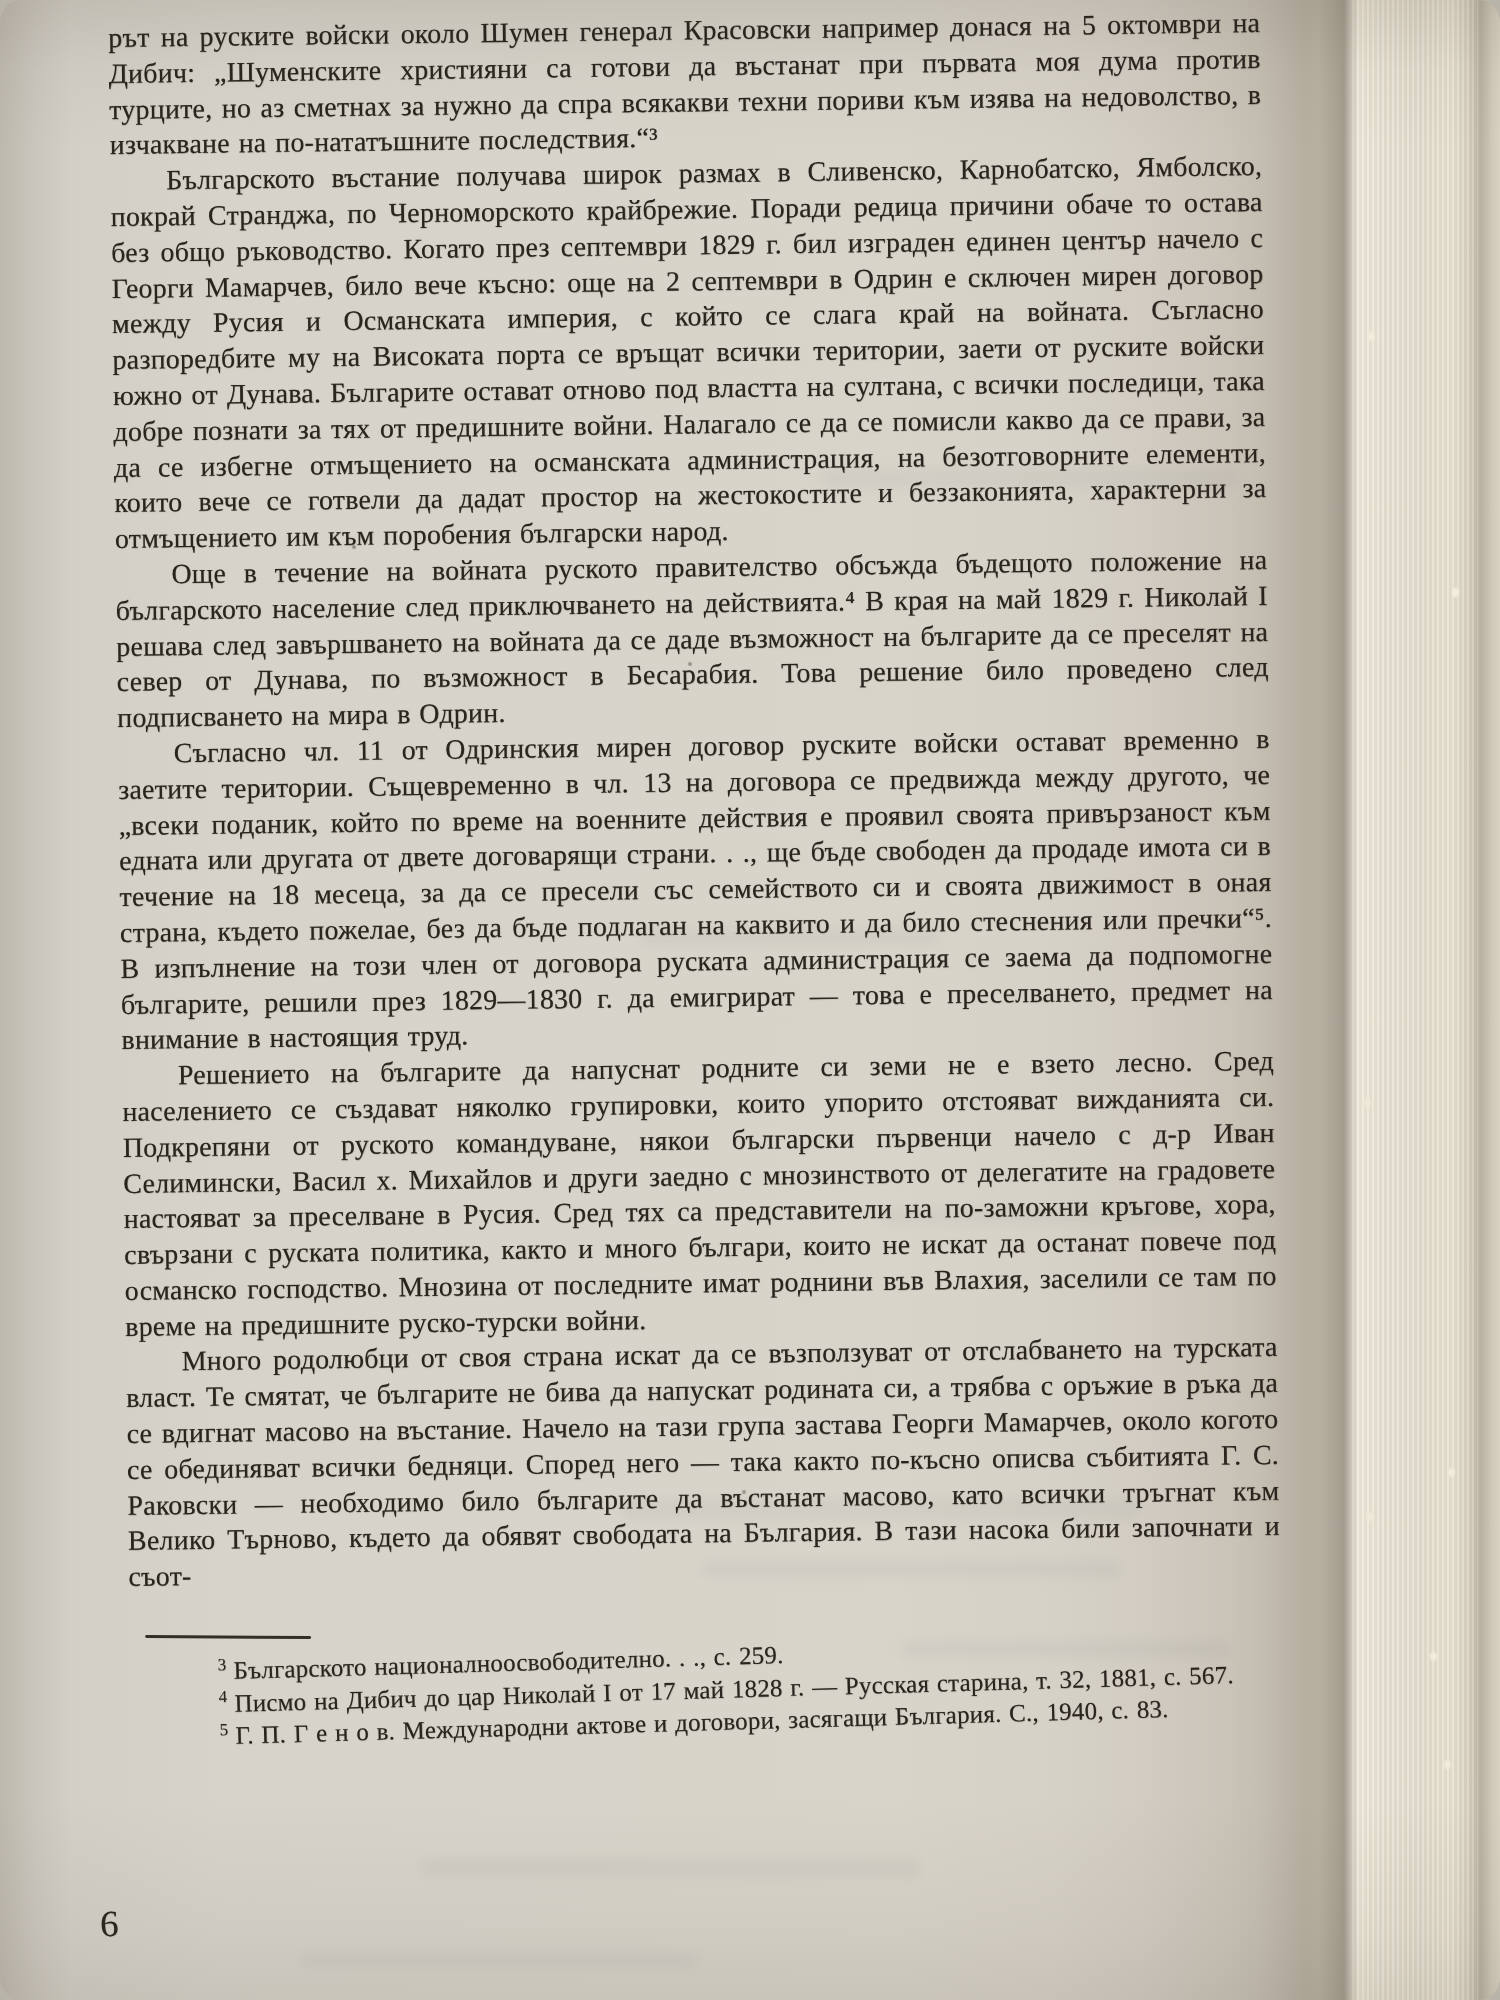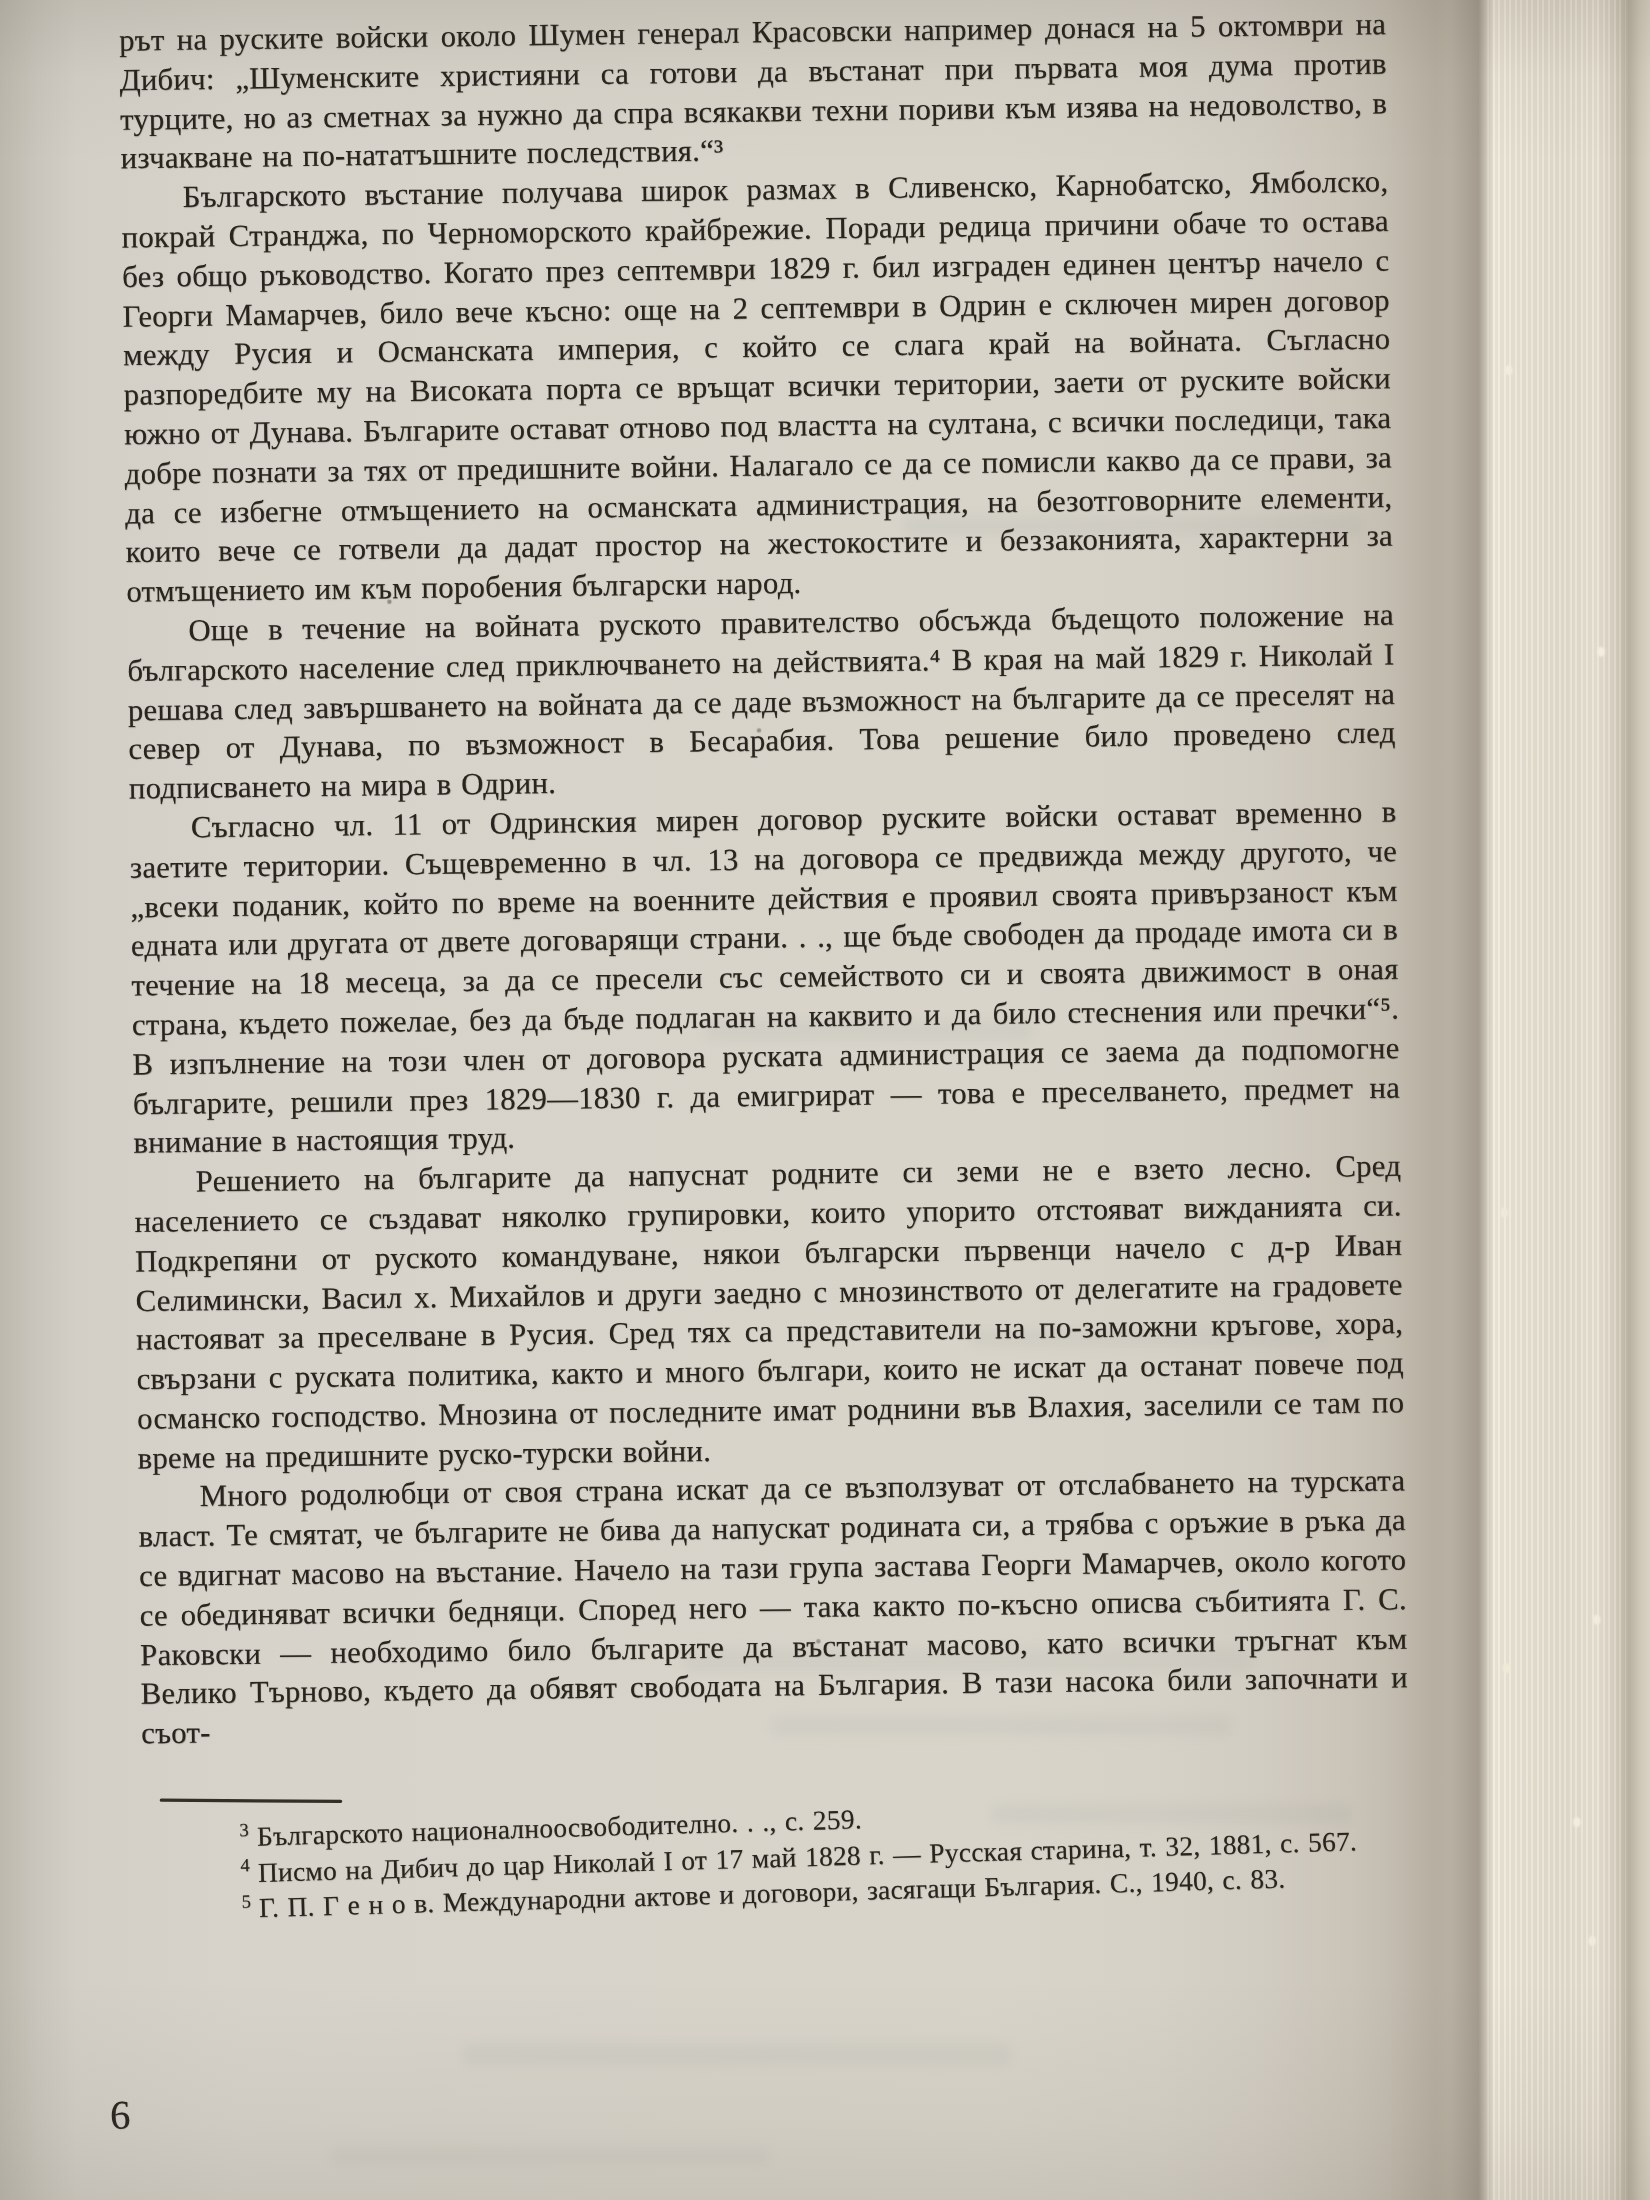--- a/index.html
+++ b/index.html
@@ -24,20 +24,21 @@
       #c2bbad 1318px,
       #a59e90 1344px,
       #efe9db 1358px,
       #e8e2d4 1382px,
       #e3ddcf 1420px,
       #e7e1d2 1452px,
       #d8d1c2 1468px,
       #b8b1a2 1481px,
       #cfc8b9 1491px,
       #dad3c4 1500px);
+    border-radius: 22px;
   }
   
   .shade {
     position: absolute;
     inset: 0;
     pointer-events: none;
     background:
       linear-gradient(180deg, rgba(70,60,45,0.12) 0px, rgba(70,60,45,0.03) 70px, rgba(0,0,0,0) 150px, rgba(0,0,0,0) 1800px, rgba(70,60,45,0.05) 1930px, rgba(70,60,45,0.10) 2000px),
       linear-gradient(90deg, rgba(60,50,40,0.10) 0px, rgba(60,50,40,0.0) 70px),
       linear-gradient(90deg, rgba(0,0,0,0) 1050px, rgba(90,78,60,0.05) 1230px, rgba(80,68,50,0.12) 1305px, rgba(0,0,0,0) 1350px);

